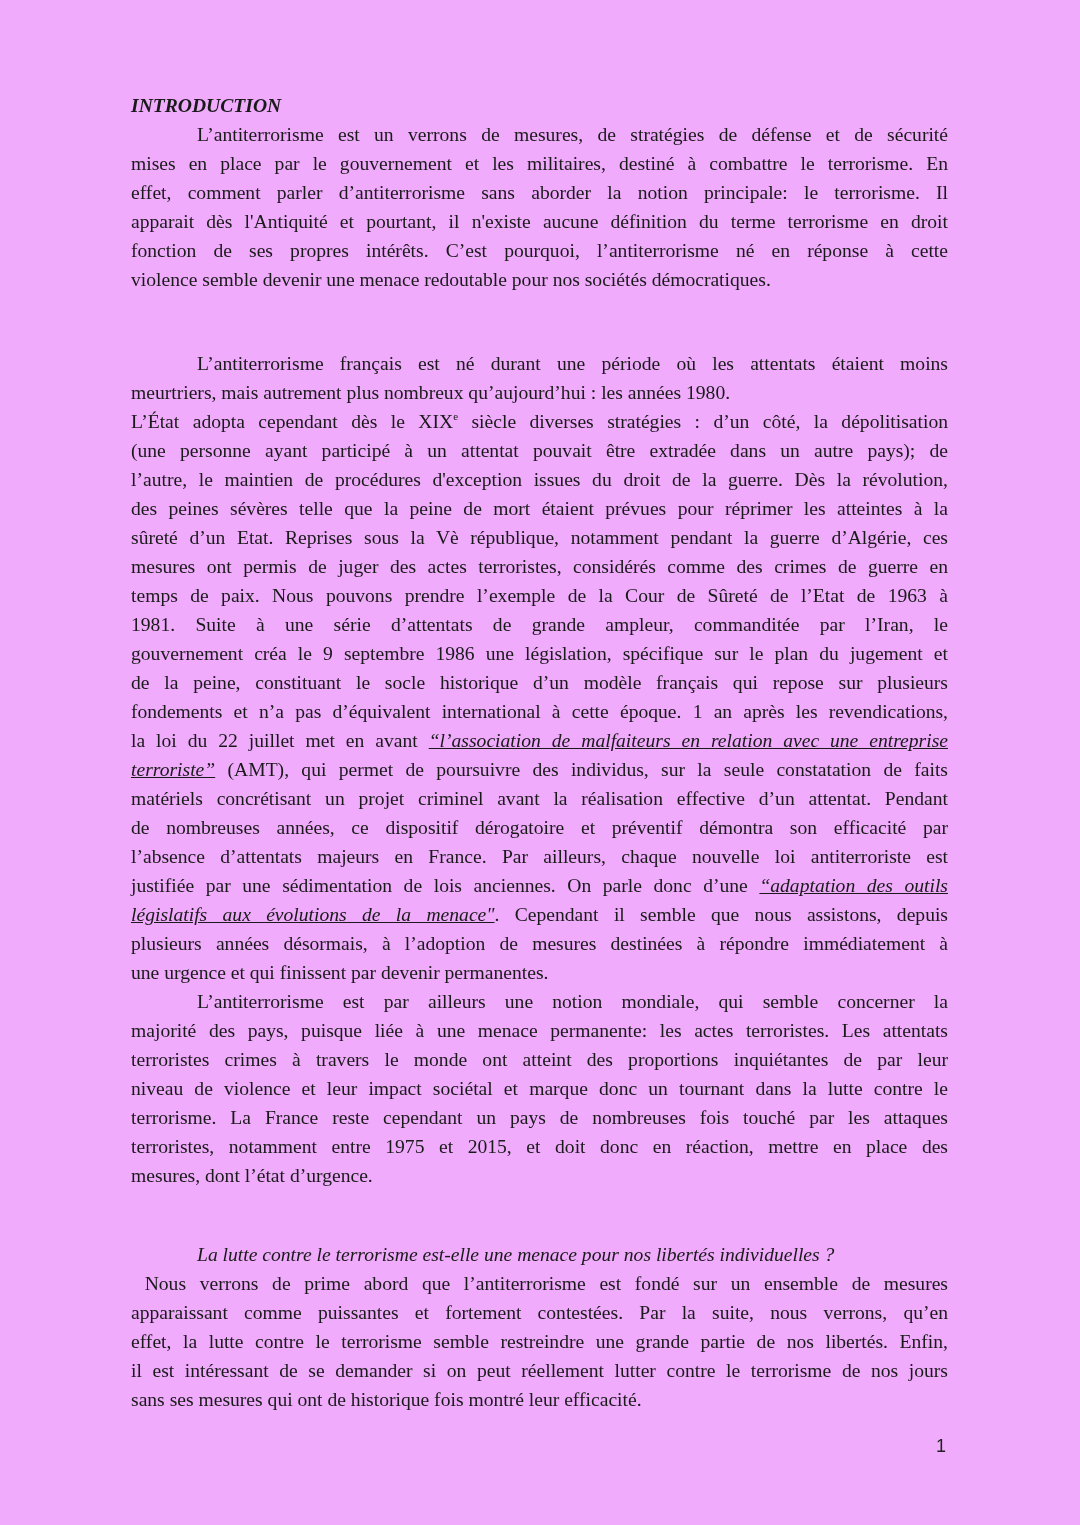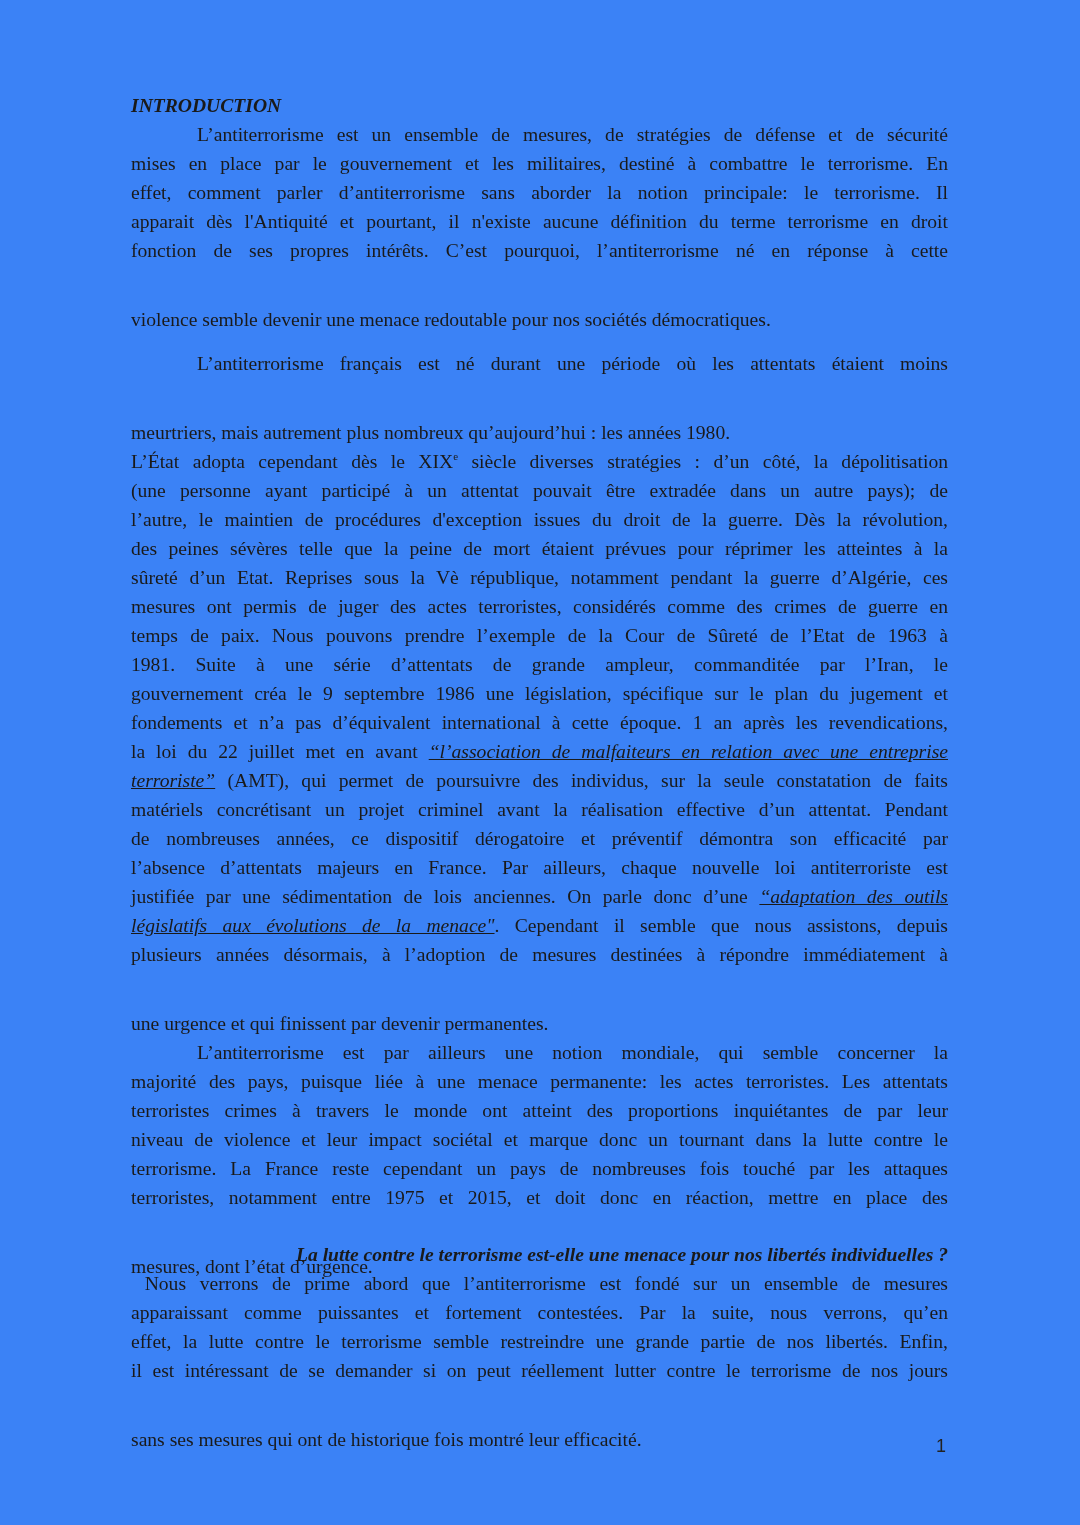--- a/index.html
+++ b/index.html
@@ -1,47 +1,47 @@
 <!DOCTYPE html>
 <html><head>
 <meta charset="utf-8">
 <style>
   html, body { margin: 0; padding: 0; background: #ffffff; }
   body { width: 1080px; height: 1525px; position: relative; overflow: hidden; }
   .page {
-    position: absolute; left: 0; top: 0; width: 1080px; height: 1525px; background: #3b82f6;
+    position: absolute; left: 0; top: 0; width: 1080px; height: 1525px; background: #f0abfc;
     color: #1a1a1a;
     font-family: "Liberation Serif", "DejaVu Serif", serif;
   }
   .block { position: absolute; left: 131px; width: 817px; }
   .line {
     display: block; height: 29px; line-height: 29px; font-size: 19.6px;
     white-space: nowrap; text-align: justify; text-align-last: justify;
   }
-  .line.last { text-align-last: left; margin-top: 40px; }
+  .line.last { text-align-last: left; }
   .indent { padding-left: 66px; }
   .heading { font-weight: bold; font-style: italic; font-size: 19.6px; line-height: 29px; height: 29px; white-space: nowrap; }
-  .question { font-weight: bold; font-style: italic; font-size: 19.6px; line-height: 29px; height: 29px; white-space: nowrap; padding-left: 66px; text-align: right; }
+  .question { font-weight: normal; font-style: italic; font-size: 19.6px; line-height: 29px; height: 29px; white-space: nowrap; padding-left: 66px; }
   i { font-style: italic; text-decoration: underline; }
   sup { font-size: 11px; vertical-align: 8px; line-height: 0; }
   .page-number {
     position: absolute; left: 936px; top: 1434px; font-family: "Liberation Sans", "DejaVu Sans", sans-serif;
     font-size: 18px; line-height: 24px; color: #222;
   }
 </style>
 </head>
 <body>
 
 <div class="page">
 
   <div class="block" style="top:91px;">
     <div class="heading">INTRODUCTION</div>
 
     <div>
-      <span class="line indent">L’antiterrorisme est un ensemble de mesures, de stratégies de défense et de sécurité</span>
+      <span class="line indent">L’antiterrorisme est un verrons de mesures, de stratégies de défense et de sécurité</span>
       <span class="line">mises en place par le gouvernement et les militaires, destiné à combattre le terrorisme. En</span>
       <span class="line">effet, comment parler d’antiterrorisme sans aborder la notion principale: le terrorisme. Il</span>
       <span class="line">apparait dès l'Antiquité et pourtant, il n'existe aucune définition du terme terrorisme en droit</span>
       <span class="line">fonction de ses propres intérêts. C’est pourquoi, l’antiterrorisme né en réponse à cette</span>
       <span class="line last">violence semble devenir une menace redoutable pour nos sociétés démocratiques.</span>
     </div>
   </div>
 
   <div class="block" style="top:349px;">
     <span class="line indent">L’antiterrorisme français est né durant une période où les attentats étaient moins</span>
@@ -50,20 +50,21 @@
     <div>
       <span class="line"><span>L’État adopta cependant dès le XIX</span><sup>e</sup><span> siècle diverses stratégies : d’un côté, la dépolitisation</span></span>
       <span class="line">(une personne ayant participé à un attentat pouvait être extradée dans un autre pays); de</span>
       <span class="line">l’autre, le maintien de procédures d'exception issues du droit de la guerre. Dès la révolution,</span>
       <span class="line">des peines sévères telle que la peine de mort étaient prévues pour réprimer les atteintes à la</span>
       <span class="line">sûreté d’un Etat. Reprises sous la Vè république, notamment pendant la guerre d’Algérie, ces</span>
       <span class="line">mesures ont permis de juger des actes terroristes, considérés comme des crimes de guerre en</span>
       <span class="line">temps de paix. Nous pouvons prendre l’exemple de la Cour de Sûreté de l’Etat de 1963 à</span>
       <span class="line">1981. Suite à une série d’attentats de grande ampleur, commanditée par l’Iran, le</span>
       <span class="line">gouvernement créa le 9 septembre 1986 une législation, spécifique sur le plan du jugement et</span>
+      <span class="line">de la peine, constituant le socle historique d’un modèle français  qui repose sur plusieurs</span>
       <span class="line">fondements et n’a pas d’équivalent international à cette époque. 1 an après les revendications,</span>
       <span class="line"><span>la loi du 22 juillet met en avant </span><i>“l’association de malfaiteurs en relation avec une entreprise</i></span>
       <span class="line"><i>terroriste”</i> <span>(AMT), qui permet de poursuivre des individus, sur la seule constatation de faits</span></span>
       <span class="line">matériels concrétisant un projet criminel avant la réalisation effective d’un attentat. Pendant</span>
       <span class="line">de nombreuses années, ce dispositif dérogatoire et préventif démontra son efficacité par</span>
       <span class="line">l’absence d’attentats majeurs en France. Par ailleurs, chaque nouvelle loi antiterroriste est</span>
       <span class="line"><span>justifiée par une sédimentation de lois anciennes. On parle donc d’une </span><i>“adaptation des outils</i></span>
       <span class="line"><i>législatifs aux évolutions de la menace"</i><span>. Cependant il semble que nous assistons, depuis</span></span>
       <span class="line">plusieurs années désormais, à l’adoption de mesures destinées à répondre immédiatement à</span>
       <span class="line last">une urgence et qui finissent par devenir permanentes.</span>

